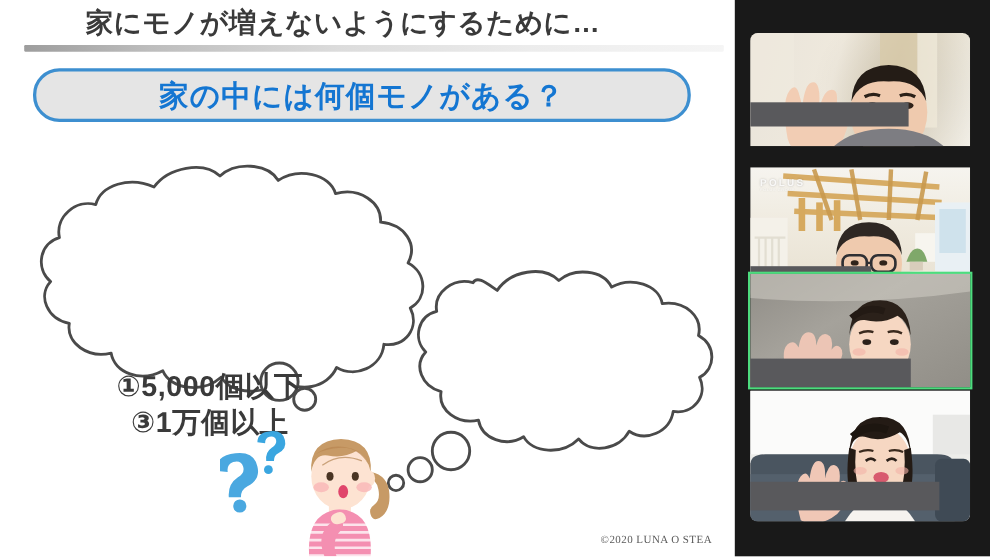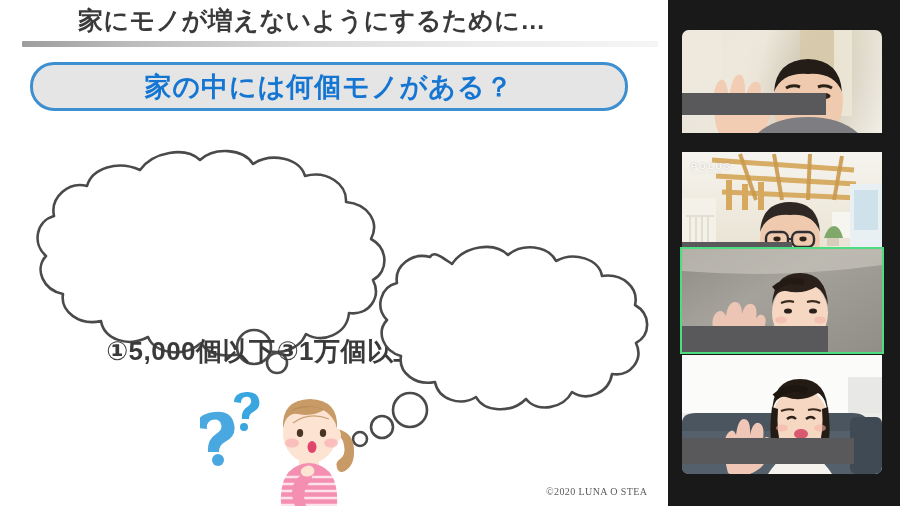--- a/index.html
+++ b/index.html
@@ -36,21 +36,21 @@
 
   
   #cloud-left-wrap { position:absolute; left:22px; top:148px; width:370px; height:230px; }
   #cloud-right-wrap { position:absolute; left:348px; top:240px; width:300px; height:215px; }
   .cloud-svg { width:100%; height:100%; display:block; overflow:visible; }
   .cloud-path { fill:#ffffff; stroke:#4a4a4a; stroke-width:2.6; stroke-linejoin:round; }
   .cloud-bub  { fill:#ffffff; stroke:#4a4a4a; stroke-width:2.6; }
 
   #answers {
     position:absolute; left:84px; top:188px;
-    display:flex; flex-direction:row; gap:1px;
+    display:flex; flex-direction:column; gap:1px;align-items:center;
   }
   .answer-line {
     font-size:26px; font-weight:bold; color:#3a3a3a; white-space:nowrap;
     line-height:1.22; letter-spacing:0.5px;
   }
 
   
   #person { position:absolute; left:255px; top:385px; width:110px; height:121px; }
   #person svg { width:100%; height:100%; display:block; }
   #qmarks { position:absolute; left:200px; top:388px; width:75px; height:80px; }

